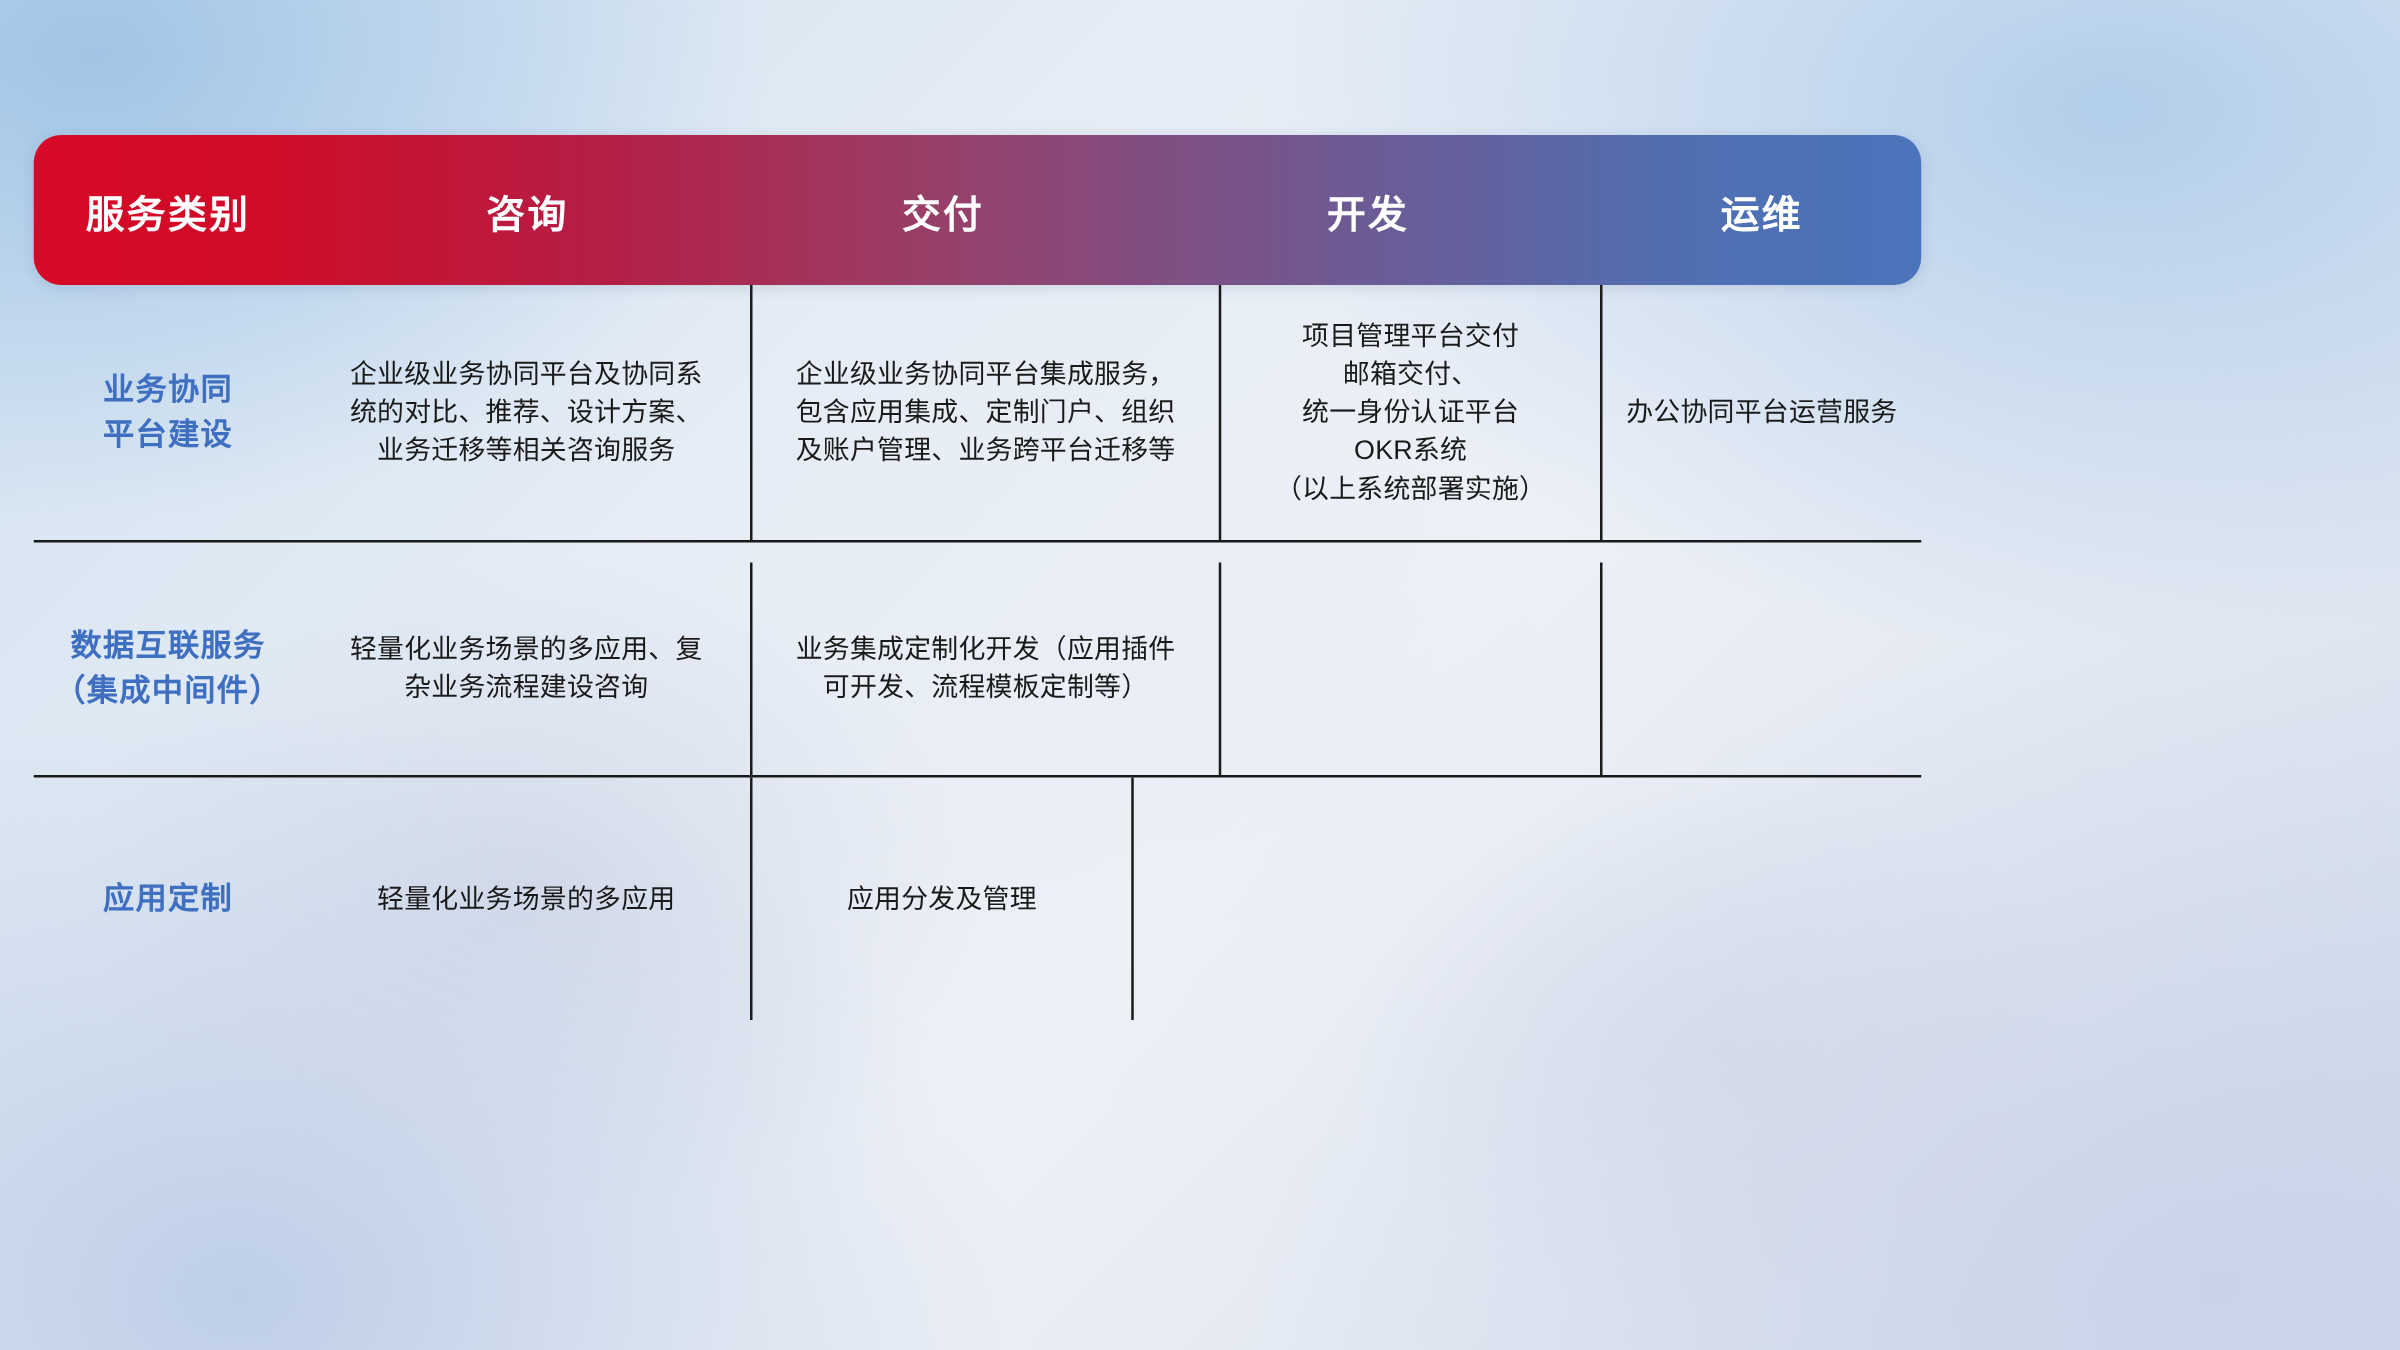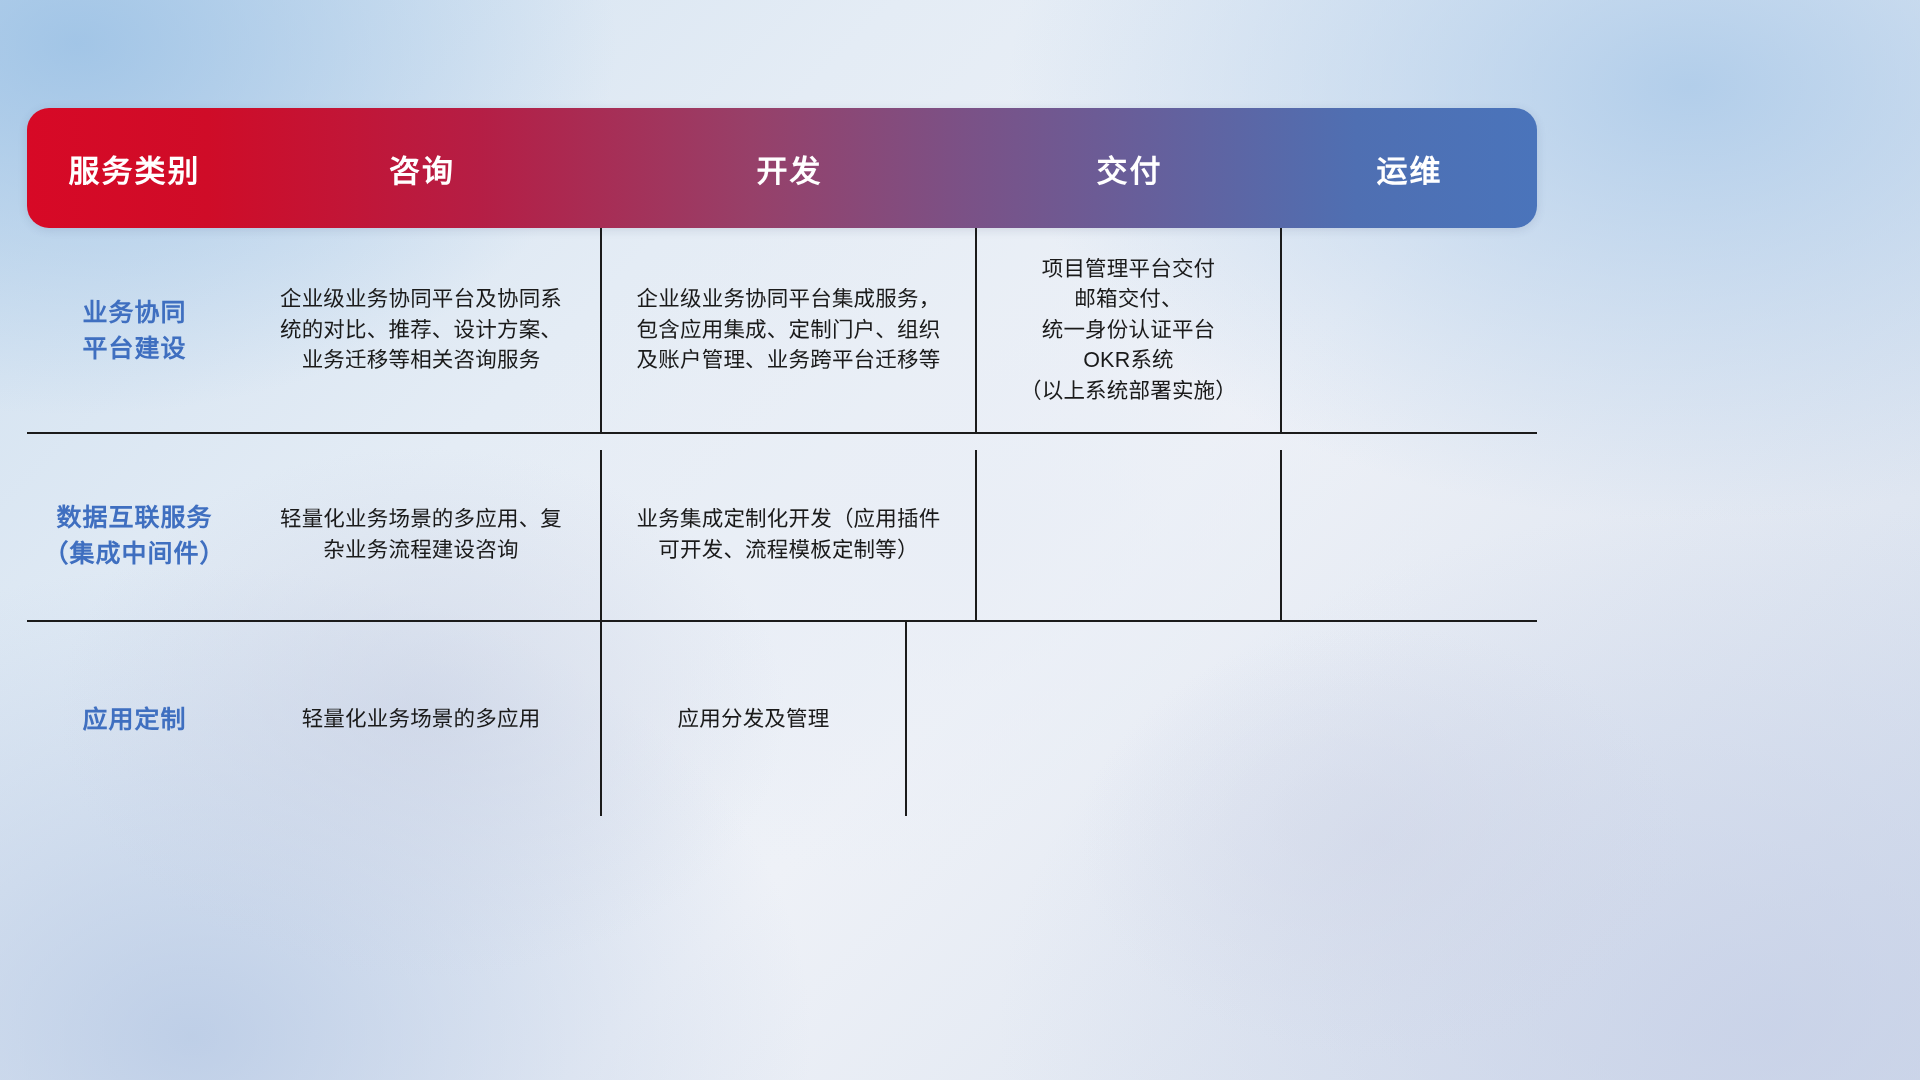--- a/index.html
+++ b/index.html
@@ -119,22 +119,22 @@
 <body>
 
 <div id="bg"></div>
 <div id="bg-soft"></div>
 
 <div id="table-wrap">
 
   <div id="header-row">
     <div class="hcell c0">服务类别</div>
     <div class="hcell c1">咨询</div>
+    <div class="hcell c3">交付</div>
     <div class="hcell c2">开发</div>
-    <div class="hcell c3">交付</div>
     <div class="hcell c4">运维</div>
   </div>
 
   <div id="body-grid">
 
     <div class="brow r1">
       <div class="bcell label c0">
         <span class="cell-text">业务协同
 平台建设</span>
       </div>
@@ -148,20 +148,23 @@
 包含应用集成、定制门户、组织
 及账户管理、业务跨平台迁移等</span>
       </div>
       <div class="bcell sep c3">
         <span class="cell-text">项目管理平台交付
 邮箱交付、
 统一身份认证平台
 OKR系统
 （以上系统部署实施）</span>
       </div>
+      <div class="bcell c4">
+        <span class="cell-text">办公协同平台运营服务</span>
+      </div>
     </div>
 
     <div class="brow r2">
       <div class="bcell label c0">
         <span class="cell-text">数据互联服务
 （集成中间件）</span>
       </div>
       <div class="bcell sep c1">
         <span class="cell-text">轻量化业务场景的多应用、复
 杂业务流程建设咨询</span>

